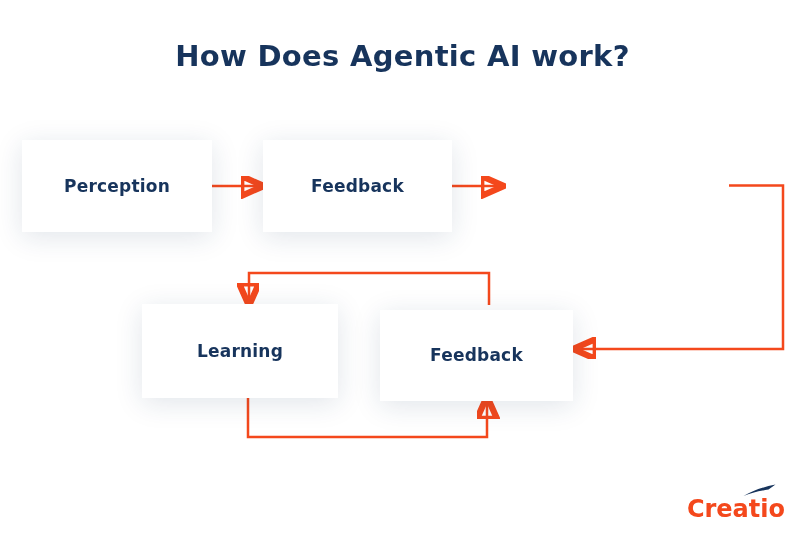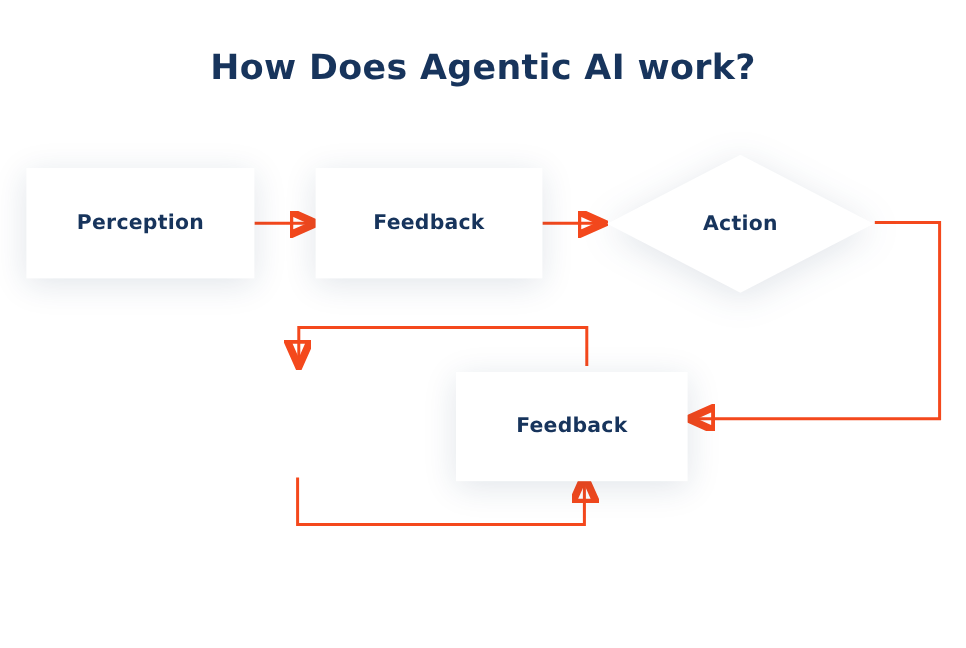--- a/index.html
+++ b/index.html
@@ -118,28 +118,31 @@
   </svg>
 
   <div class="node node-perception">
     <span>Perception</span>
   </div>
 
   <div class="node node-reasoning">
     <span>Feedback</span>
   </div>
 
-  <div class="diamond-wrap">
-    <svg viewBox="0 0 224 117" aria-hidden="true">
-      <polygon points="112,1 223,58.5 112,116 1,58.5" fill="#FFFFFF"></polygon>
-    </svg>
-    <div class="diamond-label">Action</div>
+
+  <div class="node node-learning">
+    <span>Learning</span>
   </div>
-
 
   <div class="node node-feedback">
     <span>
       <span style="display:block">Feedback</span>
     </span>
   </div>
 
+  <div class="logo">
+    <svg class="bird" viewBox="0 0 33 13" aria-hidden="true">
+      <path d="M0.5,12 C9,7 19,3.2 32.5,0.5 L25.5,5.6 C16.5,6.8 7.5,9.2 0.5,12 Z" fill="#17345C"></path>
+    </svg>
+    <span class="wordmark">Creatio</span>
+  </div>
 
 </div>
 
 </body></html>

